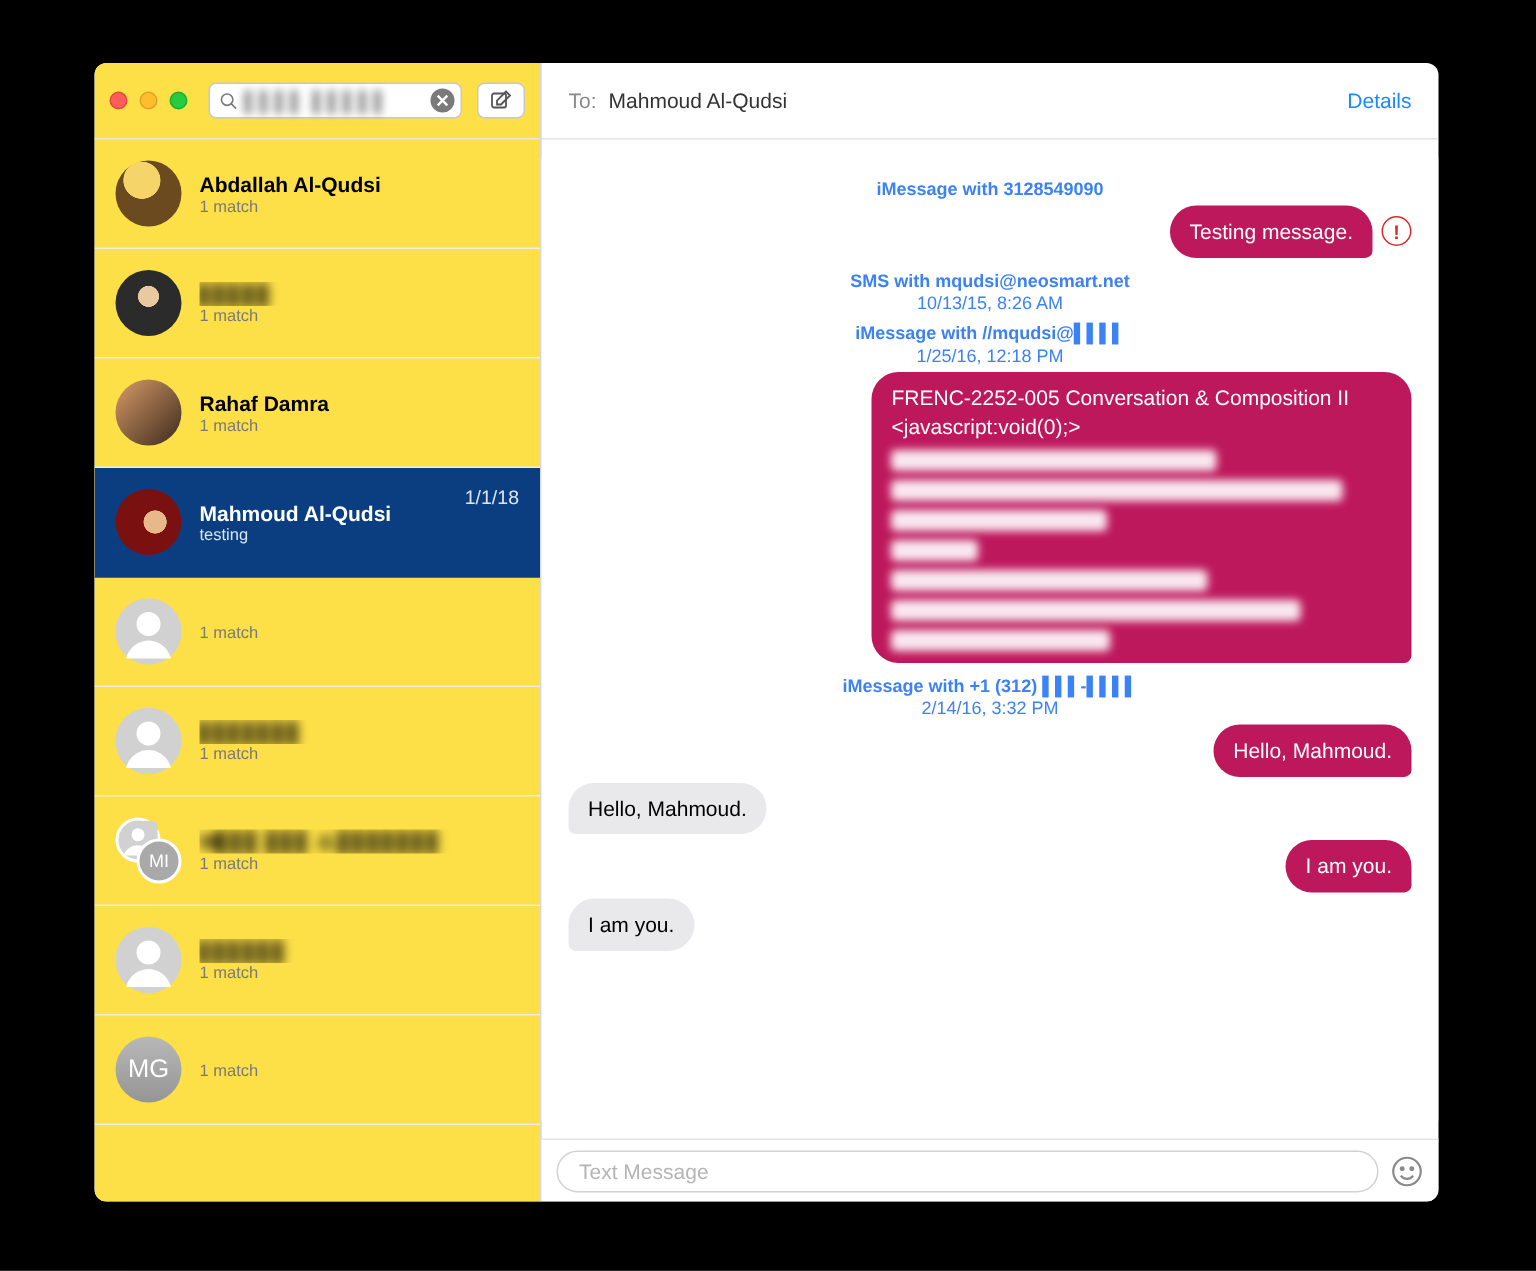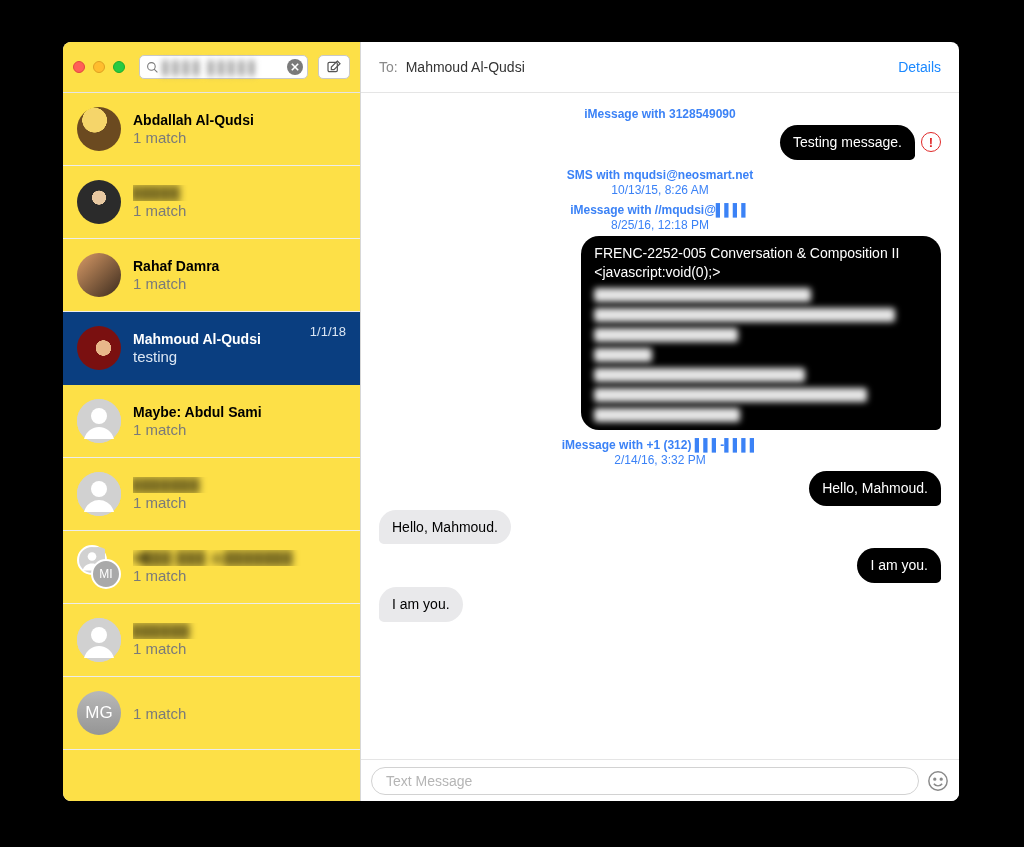--- a/index.html
+++ b/index.html
@@ -53,27 +53,27 @@
 .avatar .sub1, .avatar .sub2 {
   position:absolute; width:30px; height:30px; border-radius:50%; background:#d1d1d1;
   display:flex; align-items:center; justify-content:center; font-size:12px; color:#fff;
   border:2px solid #fff;
 }
 .avatar .sub1 { left:0; top:0; }
 .avatar .sub2 { right:0; bottom:0; background:#a9a9a9; }
 .avatar.initials { background:linear-gradient(#b8b8b8,#959595); font-size:17px; }
 .rtxt { flex:1; min-width:0; }
 .rtxt .name { font-size:14px; font-weight:600; white-space:nowrap; overflow:hidden; text-overflow:ellipsis; }
-.rtxt .sub { font-size:15px; color:#7a7a7a; margin-top:1px; white-space:nowrap; overflow:hidden; text-overflow:ellipsis; }
+.rtxt .sub { font-size:11px; color:#7a7a7a; margin-top:1px; white-space:nowrap; overflow:hidden; text-overflow:ellipsis; }
 .row.selected .rtxt .sub { color:#dbe6f3; }
 .rtxt .name .blurspan { filter:blur(4px); }
 .rdate { font-size:13px; color:#8a8a8a; align-self:flex-start; margin-top:2px; }
 .row.selected .rdate { color:#dbe6f3; }
 
-.main { flex:1; display:flex; flex-direction:column; }
+.main { flex:1; display:flex; flex-direction:column;gap:12px; }
 .header {
   height:51px; border-bottom:1px solid #e5e5e5; display:flex; align-items:center;
   padding:0 18px; font-size:14px; color:#333;
 }
 .header .to-label { color:#8a8a8a; margin-right:8px; }
 .header .recipient { flex:1; }
 .header .details { color:#1b88ff; cursor:pointer; }
 .thread { flex:1; overflow:hidden; position:relative; background:#fff; }
 .thread-inner { position:absolute; inset:0; overflow-y:auto; padding:8px 0 6px; }
 .thread-inner::-webkit-scrollbar { width:15px; }
@@ -81,21 +81,21 @@
 .center-meta { text-align:center; color:#3b82f6; font-size:12px; font-weight:600; margin:6px 0 2px; }
 .center-meta .date { font-weight:400; display:block; margin-top:1px; }
 .msgwrap { display:flex; padding:2px 18px; }
 .msgwrap.out { justify-content:flex-end; }
 .bubble {
   max-width:64%; padding:8px 13px; border-radius:18px; font-size:14px;
   line-height:1.35; position:relative; word-wrap:break-word;
 }
 .bubble.in { background:#e9e9eb; color:#000; border-bottom-left-radius:5px; }
 .bubble.out { background:#2f9dff; color:#fff; border-bottom-right-radius:5px; }
-.bubble.out.imsg { background:#000000; }
+.bubble.out.imsg { background:#be185d; }
 .bubble .blurblock {
   display:block; height:14px; background:rgba(255,255,255,0.9); filter:blur(3px);
   margin-top:6px; border-radius:3px;
 }
 .status-row { display:flex; justify-content:flex-end; align-items:center; gap:6px; padding:0 18px 4px; }
 .alert-icon {
   width:20px; height:20px; border:1.5px solid #e02828; border-radius:50%;
   display:flex; align-items:center; justify-content:center; color:#e02828;
   font-size:13px; font-weight:700; flex:none;
 }
@@ -183,21 +183,20 @@
             </div>
             <div class="row">
               <div class="avatar silhouette">
                 <svg viewBox="0 0 44 44">
                   <circle cx="22" cy="22" r="22" fill="#d1d1d1"></circle>
                   <circle cx="22" cy="17" r="8" fill="#fff"></circle>
                   <path d="M7 40c2-8 9-12 15-12s13 4 15 12" fill="#fff"></path>
                 </svg>
               </div>
               <div class="rtxt">
-                <div class="name">Maybe: Abdul Sami</div>
                 <div class="sub">1 match</div>
               </div>
             </div>
             <div class="row">
               <div class="avatar silhouette">
                 <svg viewBox="0 0 44 44">
                   <circle cx="22" cy="22" r="22" fill="#d1d1d1"></circle>
                   <circle cx="22" cy="17" r="8" fill="#fff"></circle>
                   <path d="M7 40c2-8 9-12 15-12s13 4 15 12" fill="#fff"></path>
                 </svg>
@@ -253,21 +252,21 @@
       <span class="details">Details</span>
     </div>
     <div class="thread">
       <div class="thread-inner" id="thread">
             <div class="center-meta">iMessage with 3128549090</div>
             <div class="msgwrap out">
               <div class="bubble out imsg">Testing message.</div>
               <div class="alert-icon" style="margin-left: 6px; align-self: center;">!</div>
             </div>
             <div class="center-meta">SMS with mqudsi@neosmart.net<span class="date">10/13/15, 8:26 AM</span></div>
-            <div class="center-meta">iMessage with //mqudsi@▌▌▌▌<span class="date">8/25/16, 12:18 PM</span></div>
+            <div class="center-meta">iMessage with //mqudsi@▌▌▌▌<span class="date">1/25/16, 12:18 PM</span></div>
             <div class="msgwrap out">
               <div class="bubble out imsg">FRENC-2252-005 Conversation &amp; Composition II &lt;javascript:void(0);&gt;<span class="blurblock" style="width: 65%;"></span><span class="blurblock" style="width: 90.153%;"></span><span class="blurblock" style="width: 43.1723%;"></span><span class="blurblock" style="width: 17.3256%;"></span><span class="blurblock" style="width: 63.287%;"></span><span class="blurblock" style="width: 81.7912%;"></span><span class="blurblock" style="width: 43.6055%;"></span></div>
             </div>
             <div class="center-meta">iMessage with +1 (312) ▌▌▌-▌▌▌▌<span class="date">2/14/16, 3:32 PM</span></div>
             <div class="msgwrap out">
               <div class="bubble out imsg">Hello, Mahmoud.</div>
             </div>
             <div class="msgwrap in">
               <div class="bubble in">Hello, Mahmoud.</div>
             </div>

